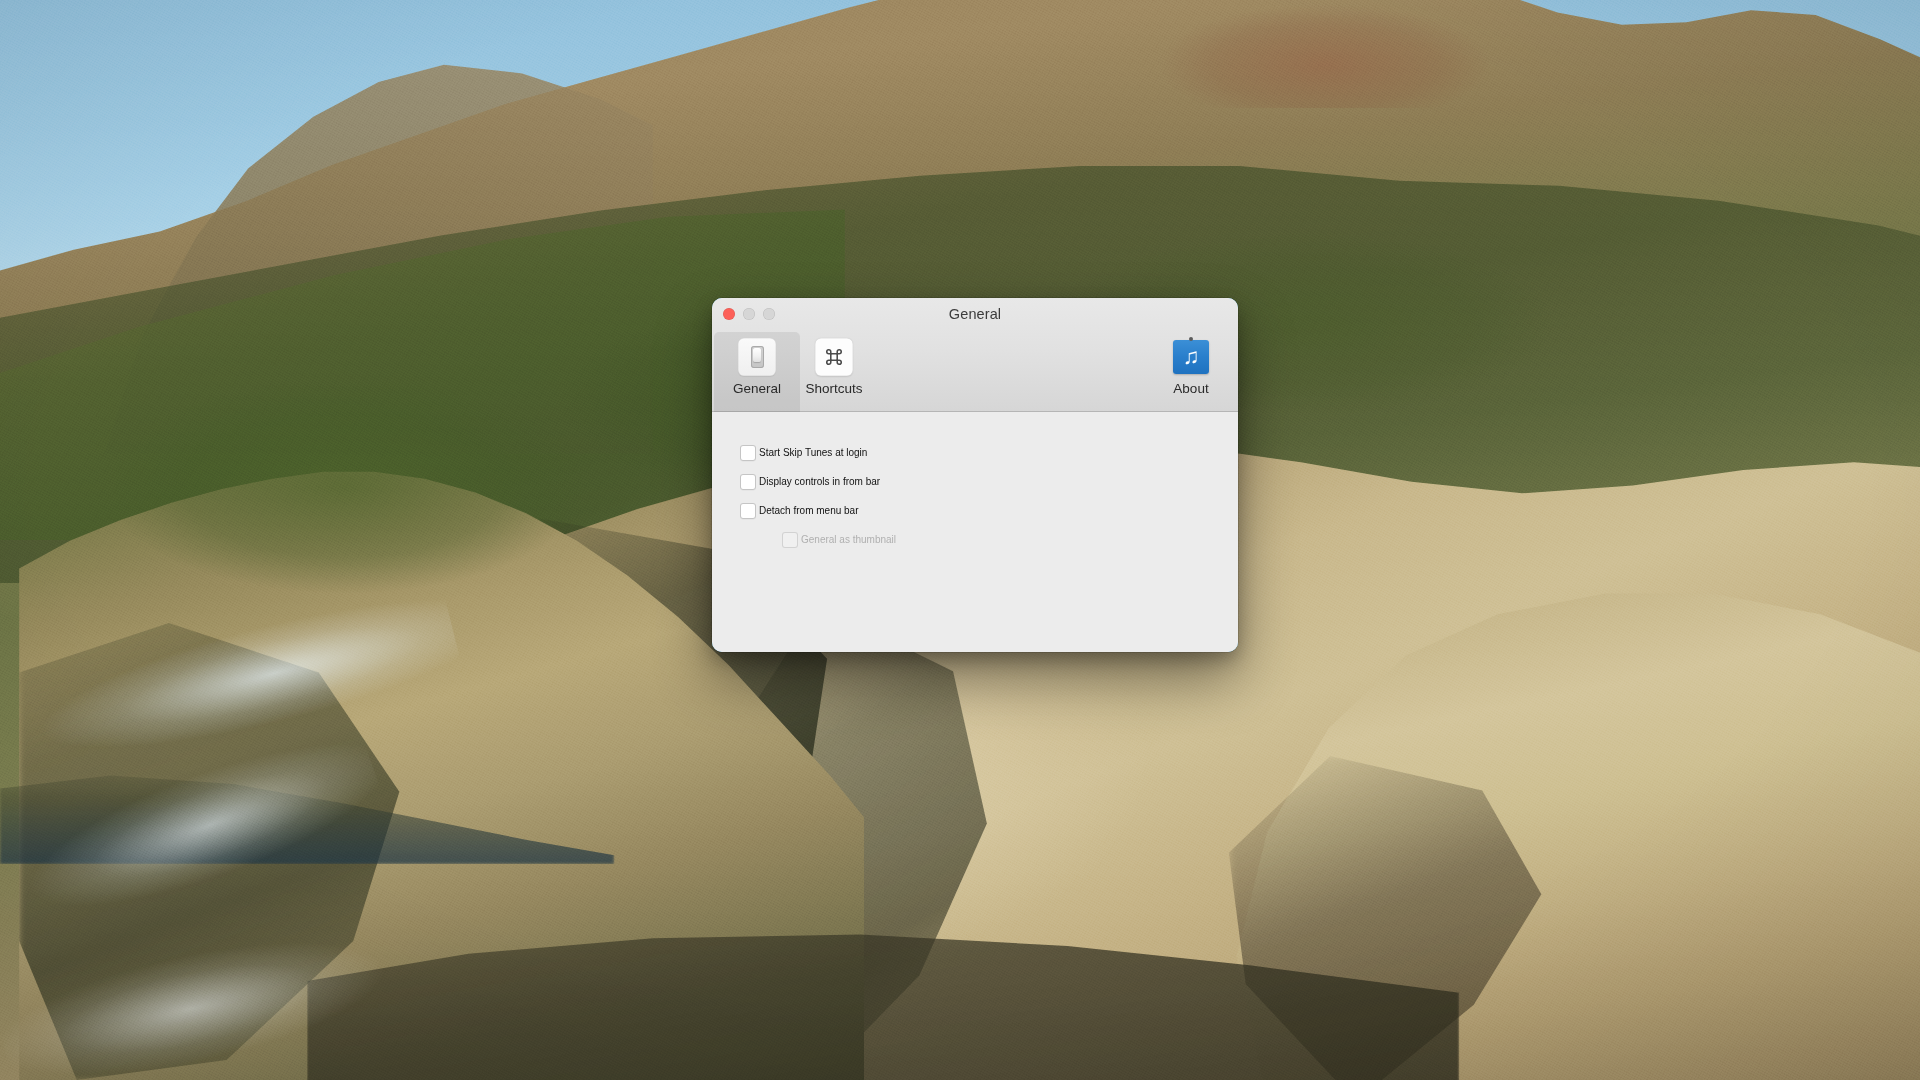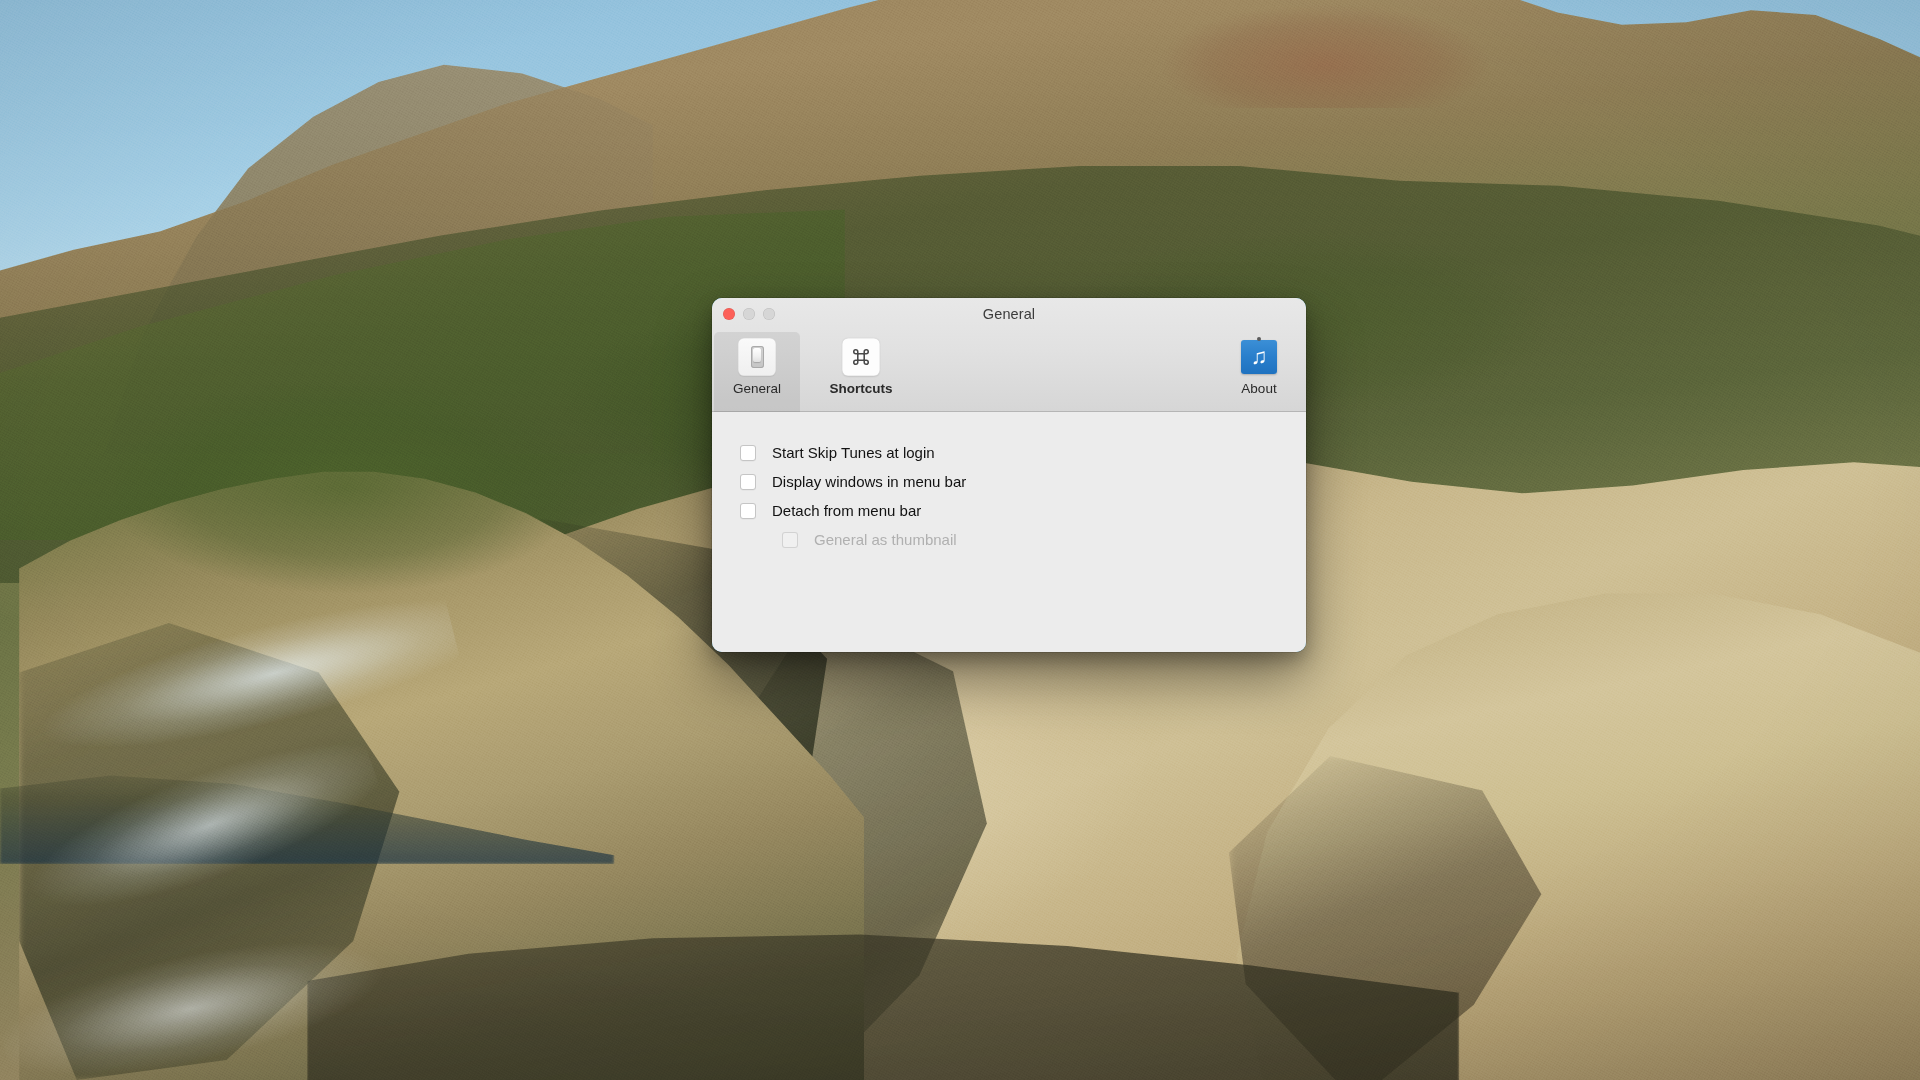--- a/index.html
+++ b/index.html
@@ -263,21 +263,21 @@
   .vignette {
     background: radial-gradient(ellipse 85% 85% at 50% 45%,
       rgba(0,0,0,0) 55%, rgba(0,0,0,.12) 100%);
   }
 
   
   #prefs-window {
     position: absolute;
     left: 712px;
     top: 298px;
-    width: 594px;
+    width: 526px;
     height: 354px;
     border-radius: 10px;
     overflow: hidden;
     background: #7dd3fc;
     box-shadow:
       0 26px 56px rgba(0,0,0,.42),
       0 8px 18px rgba(0,0,0,.26),
       0 0 0 .5px rgba(0,0,0,.22);
   }
 
@@ -336,21 +336,21 @@
     align-items: center;
     padding-top: 6px;
     cursor: default;
   }
   .tab.selected {
     background: rgba(0,0,0,.075);
     border-radius: 5px 5px 0 0;
   }
 
   .tab-general   { left: 2px; }
-  .tab-shortcuts { left: 106px; font-weight: bold; }
+  .tab-shortcuts { left: 79px; }
   .tab-about     { right: 4px; }
 
   .tab-icon {
     width: 38px; height: 38px;
     display: flex; align-items: center; justify-content: center;
   }
 
   .tab-label {
     margin-top: 5px;
     font-size: 13.5px;
@@ -437,22 +437,22 @@
   .cbox.disabled {
     background: #f0f0f0;
     box-shadow: inset 0 0 0 1px #d2d2d2;
   }
   .cbox .tick {
     width: 11px; height: 11px;
     display: block;
   }
 
   .check-label {
-    margin-left: 16px;
-    font-size: 15px;
+    margin-left: 3px;
+    font-size: 10px;
     color: #121212;
     white-space: nowrap;
   }
   .check-label.disabled { color: #b0b0b0; }
 </style>
 </head>
 <body>
 
 <div id="desktop">
   <div class="wp-layer sky"></div>
@@ -540,21 +540,21 @@
 
     <div class="content">
 
       <div class="check-row">
         <span class="cbox"></span>
         <span class="check-label">Start Skip Tunes at login</span>
       </div>
 
       <div class="check-row">
         <span class="cbox"></span>
-        <span class="check-label">Display windows in menu bar</span>
+        <span class="check-label">Display controls in from bar</span>
       </div>
 
       <div class="check-row">
         <span class="cbox"></span>
         <span class="check-label">Detach from menu bar</span>
       </div>
 
       <div class="check-row indented">
         <span class="cbox disabled"></span>
         <span class="check-label disabled">General as thumbnail</span>

